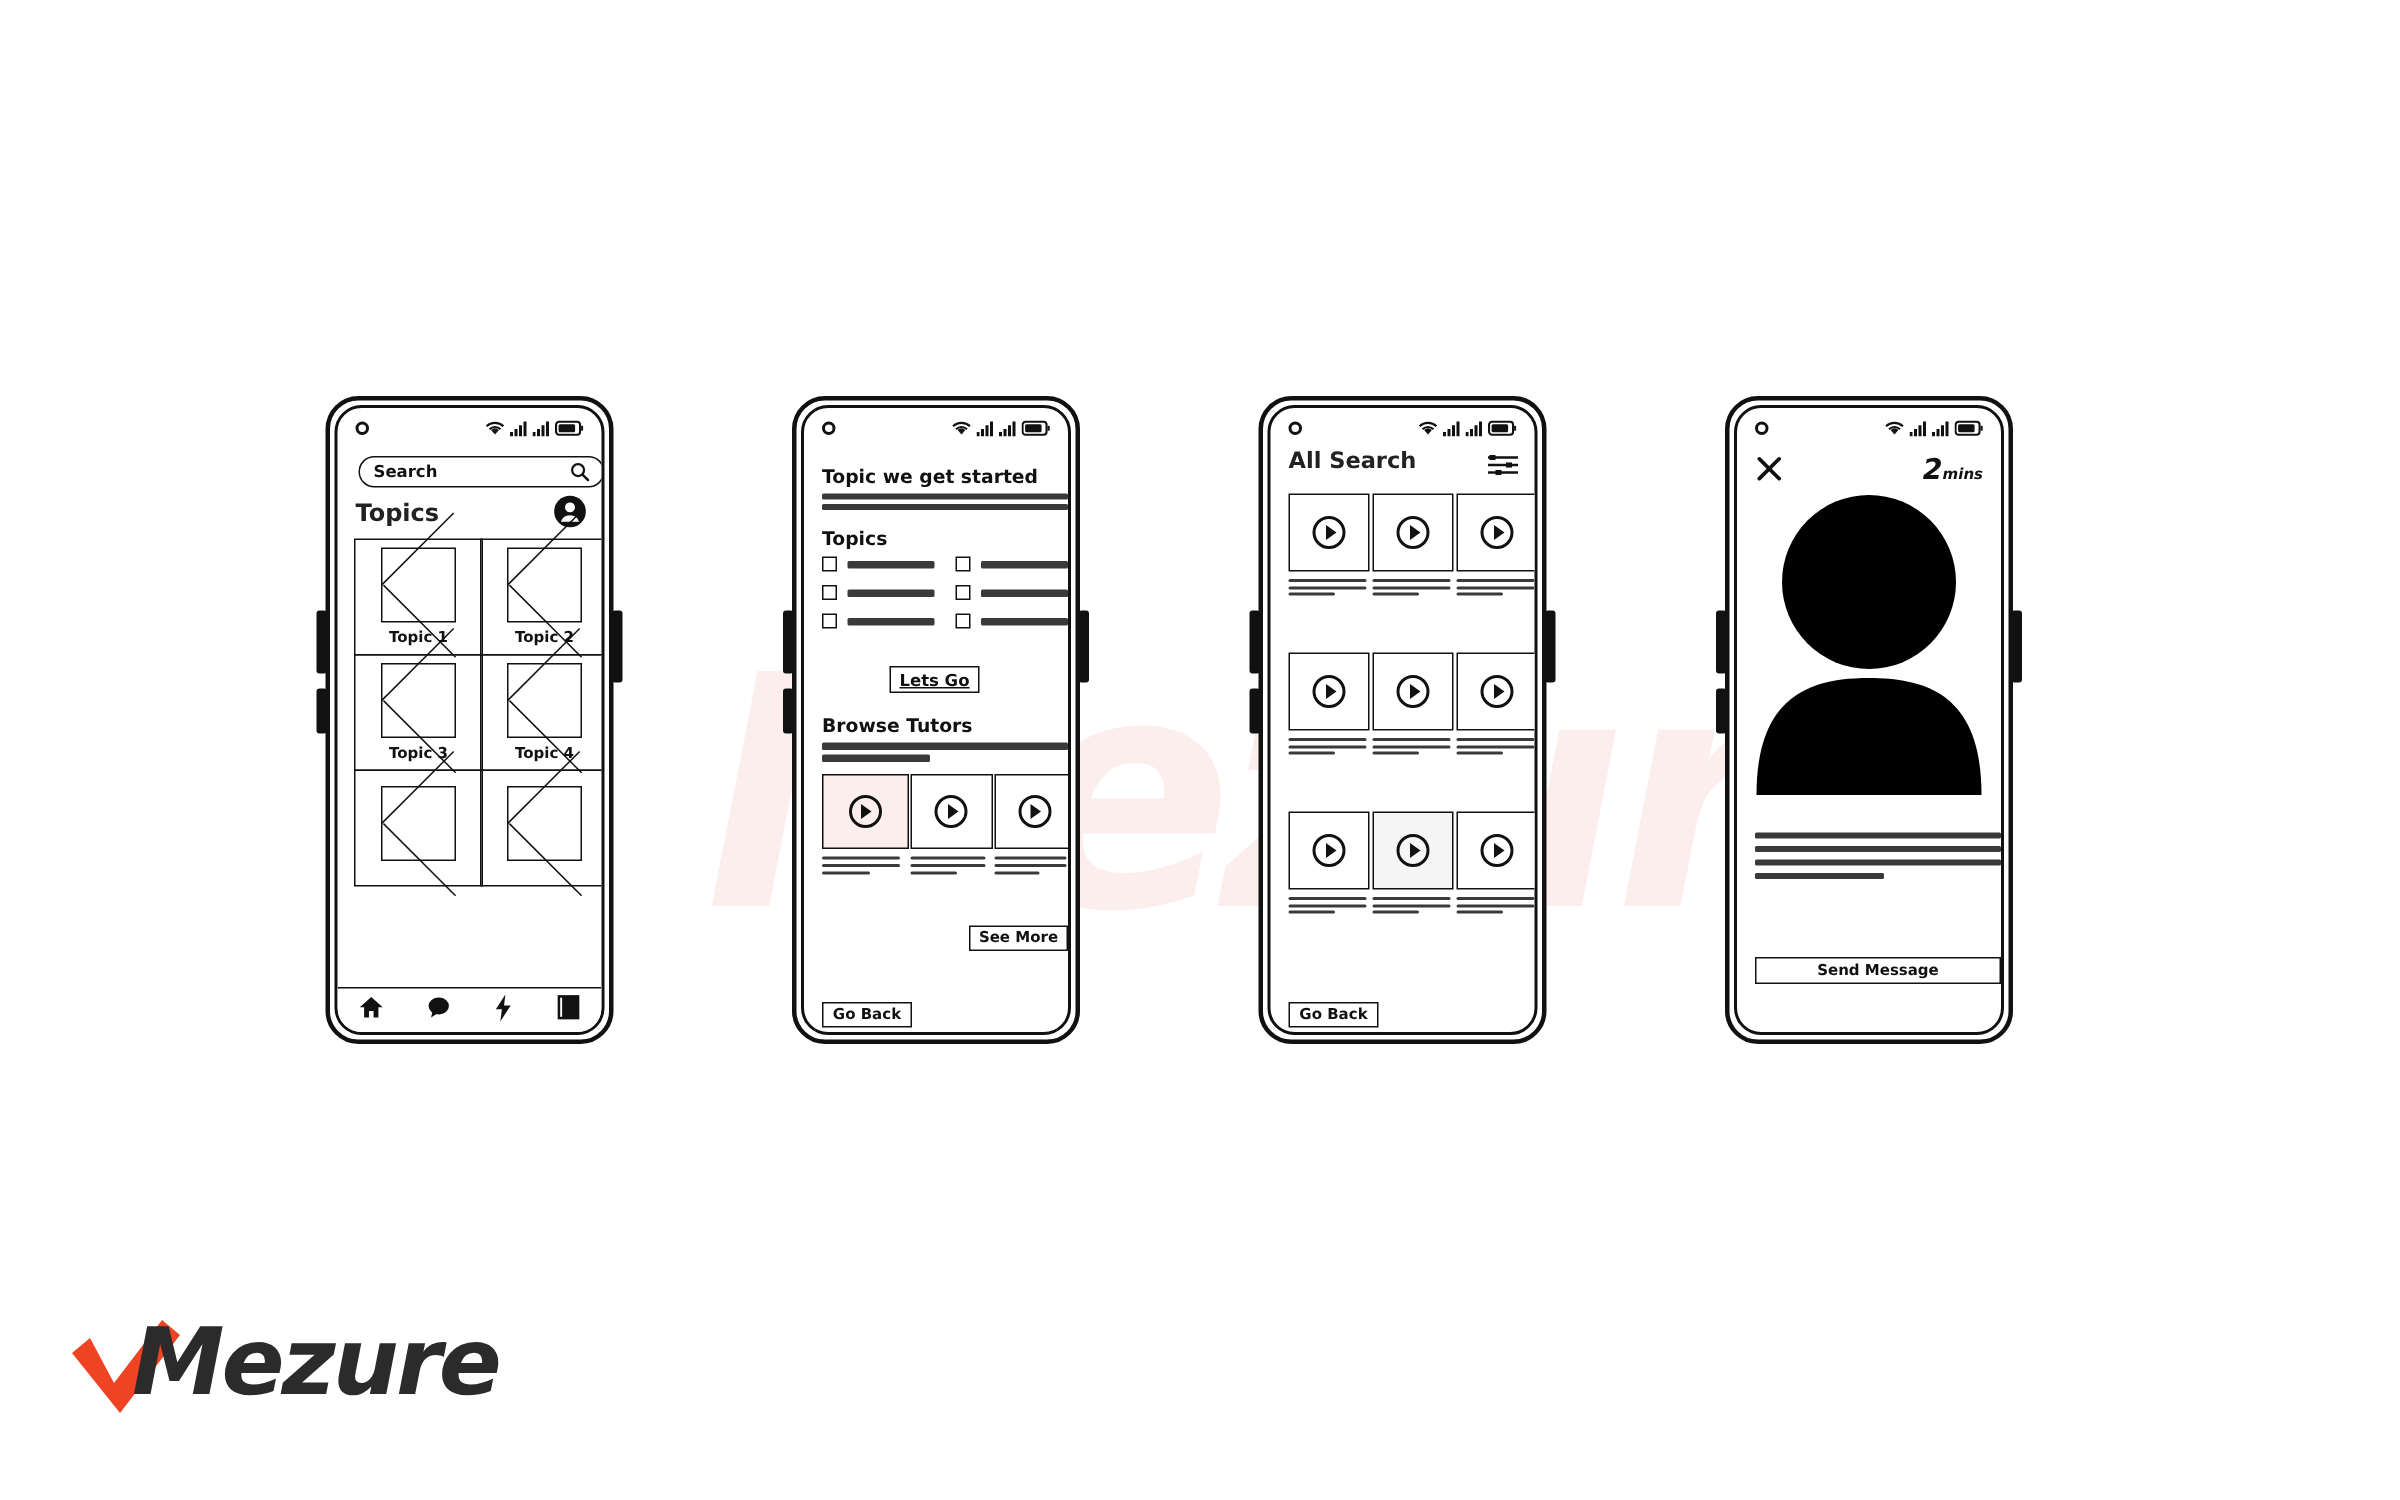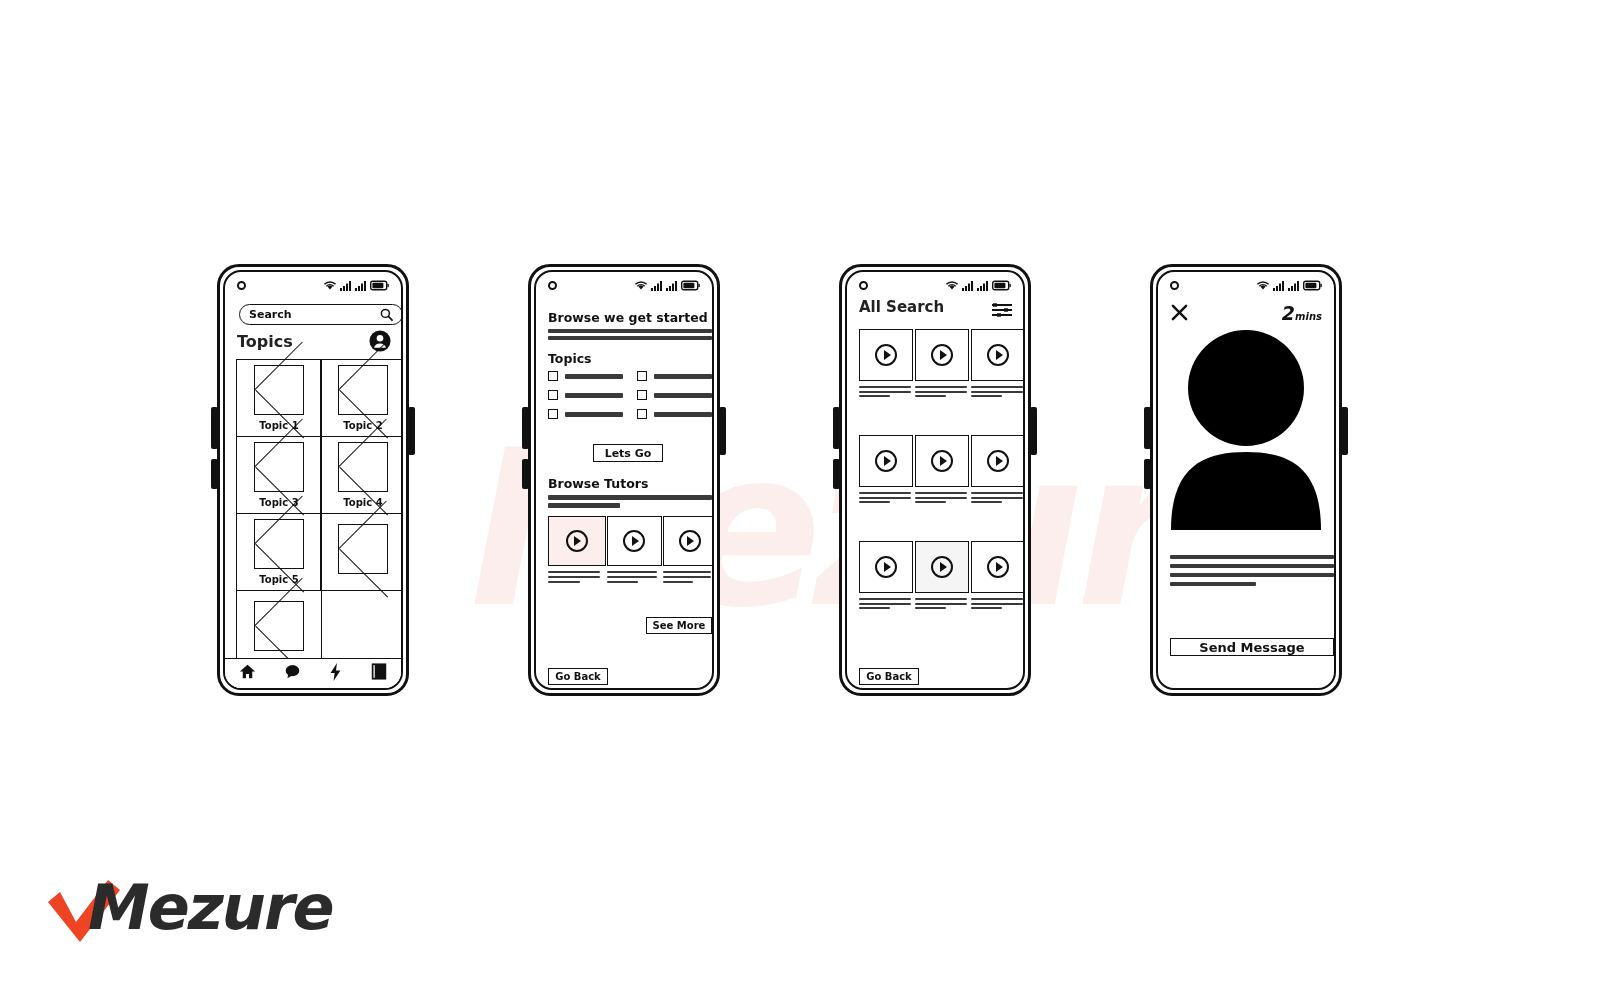--- a/index.html
+++ b/index.html
@@ -213,24 +213,20 @@
           <div class="topic-cell">
             <div class="xbox"></div>
             <div class="cap">Topic 3</div>
           </div>
           <div class="topic-cell">
             <div class="xbox"></div>
             <div class="cap">Topic 4</div>
           </div>
           <div class="topic-cell">
             <div class="xbox"></div>
-            <div class="cap">Topic 5</div>
-          </div>
-          <div class="topic-cell">
-            <div class="xbox"></div>
             <div class="cap"></div>
           </div>
           <div class="topic-cell">
             <div class="xbox"></div>
             <div class="cap"></div>
           </div>
         </div>
 
         <div class="navbar">
           <span>
@@ -289,21 +285,21 @@
                 <rect x="9" y="1" width="2" height="10" fill="#111"></rect>
             </svg>
             <svg width="19" height="11" viewBox="0 0 19 11">
               <rect x="0.7" y="1.2" width="16" height="8.6" rx="2" stroke="#111" stroke-width="1.4" fill="none"></rect>
               <rect x="2.4" y="2.8" width="11" height="5.4" rx="1" fill="#111"></rect>
               <rect x="17.4" y="3.8" width="1.4" height="3.4" rx="0.6" fill="#111"></rect>
             </svg>
           </div>
         </div>
 
-        <div style="position:absolute;left:12px;top:38px;" class="sec-title">Browse we get started</div>
+        <div style="position:absolute;left:12px;top:38px;" class="sec-title">Topic we get started</div>
         <div class="hline" style="position:absolute;left:12px;top:57px;width:164px;height:4px;"></div>
         <div class="hline" style="position:absolute;left:12px;top:64px;width:164px;height:4px;"></div>
 
         <div style="position:absolute;left:12px;top:79px;" class="sec-title">Topics</div>
 
         <div style="position:absolute;left:12px;top:99px;width:168px;display:grid;grid-template-columns:1fr 1fr;gap:9px 10px;">
           <div class="cb-row">
             <span class="cb"></span>
             <span class="hline" style="width:58px;height:5px;"></span>
           </div>
@@ -322,21 +318,21 @@
           <div class="cb-row">
             <span class="cb"></span>
             <span class="hline" style="width:58px;height:5px;"></span>
           </div>
           <div class="cb-row">
             <span class="cb"></span>
             <span class="hline" style="width:58px;height:5px;"></span>
           </div>
         </div>
 
-        <div class="wf-btn" style="position:absolute;left:57px;top:172px;width:70px;height:18px;font-size:11px;">Lets Go</div>
+        <div class="wf-btn" style="position:absolute;left:57px;top:172px;width:60px;height:18px;font-size:11px;text-decoration:underline;">Lets Go</div>
 
         <div style="position:absolute;left:12px;top:204px;" class="sec-title">Browse Tutors</div>
         <div class="hline" style="position:absolute;left:12px;top:223px;width:164px;height:4.5px;"></div>
         <div class="hline" style="position:absolute;left:12px;top:231px;width:72px;height:4.5px;"></div>
 
         <div style="position:absolute;left:12px;top:244px;width:168px;display:flex;gap:0;">
           <div style="width:58px;">
             <div class="playtile tinted" style="height:50px;">
               <span class="play-ic">
                   <i></i>
@@ -579,21 +575,21 @@
             <circle cx="76" cy="58" r="58" fill="#000"></circle>
             <path d="M1 200 C1 136 34 122 76 122 C118 122 151 136 151 200 Z" fill="#000"></path>
           </svg>
         </div>
 
         <div class="hline" style="position:absolute;left:12px;top:283px;width:164px;height:4px;"></div>
         <div class="hline" style="position:absolute;left:12px;top:292px;width:164px;height:4px;"></div>
         <div class="hline" style="position:absolute;left:12px;top:301px;width:164px;height:4px;"></div>
         <div class="hline" style="position:absolute;left:12px;top:310px;width:86px;height:4px;"></div>
 
-        <div class="wf-btn" style="position:absolute;left:12px;top:366px;width:164px;height:18px;font-size:13px;">Send Message</div>
+        <div class="wf-btn" style="position:absolute;left:12px;top:366px;width:164px;height:18px;font-size:10px;">Send Message</div>
 
       </div>
     </div>
   </div>
 
   <div class="logo">
     <svg width="76" height="72" viewBox="0 0 76 72" style="position:absolute;left:0;top:2px;">
       <path d="M2 26 L14 16 L30 46 L62 4 L74 14 L34 66 Z" fill="#ef4423"></path>
     </svg>
     <span class="logo-text">Mezure</span>

